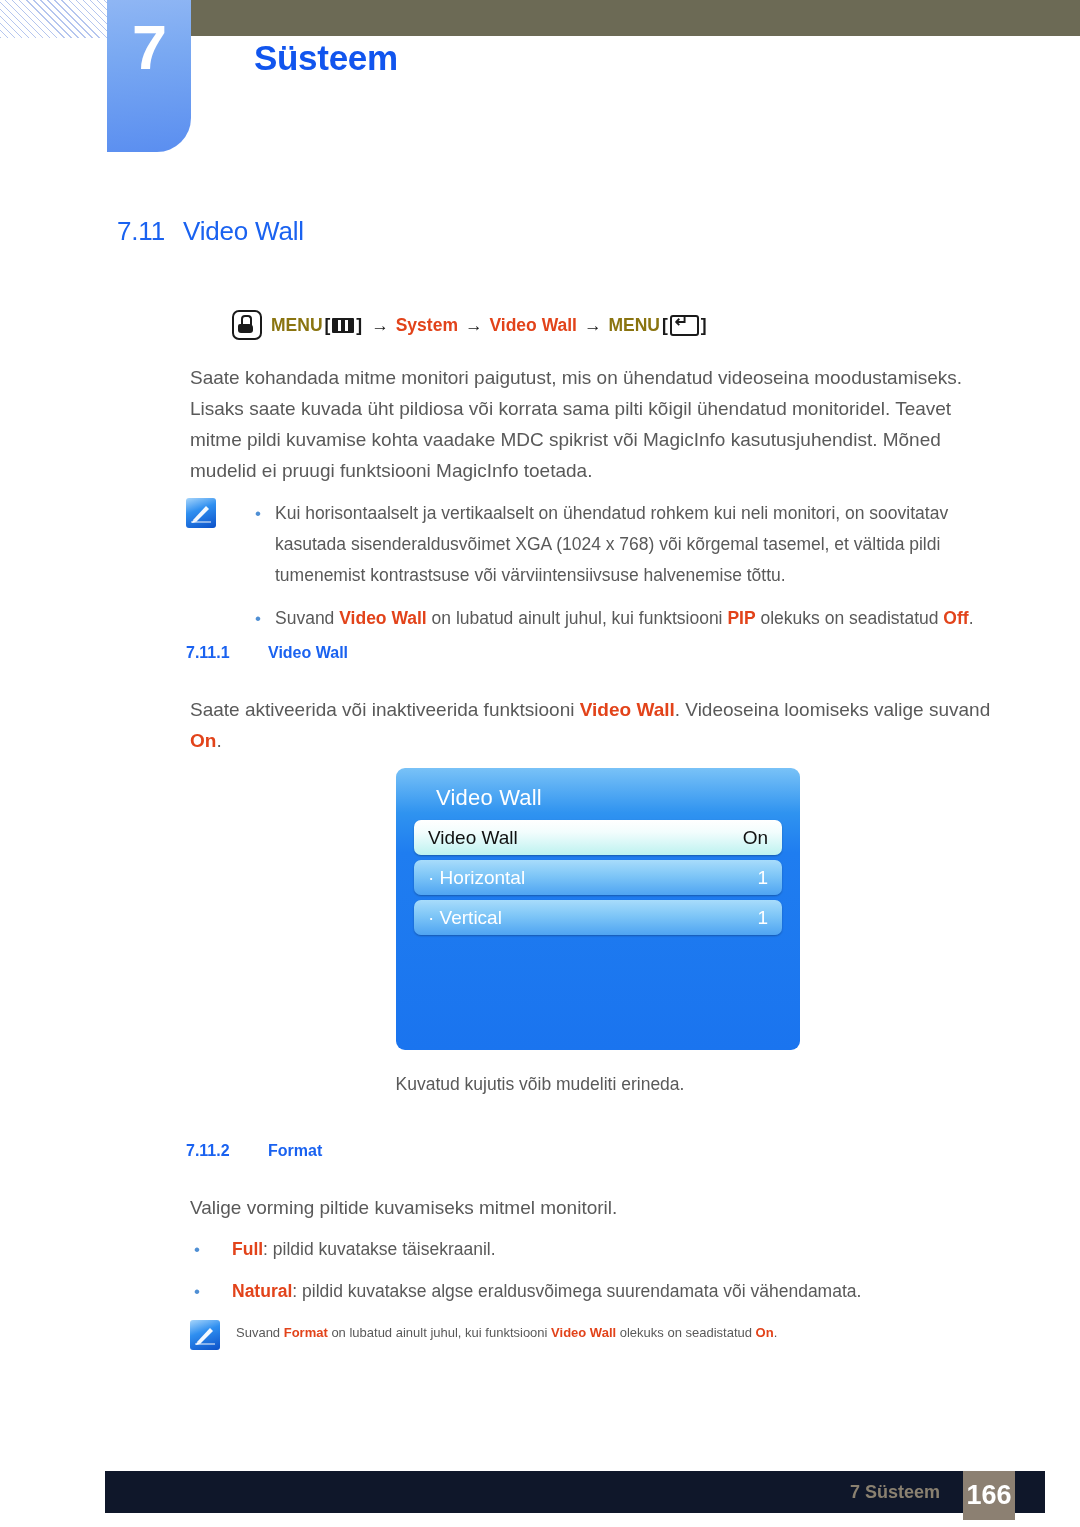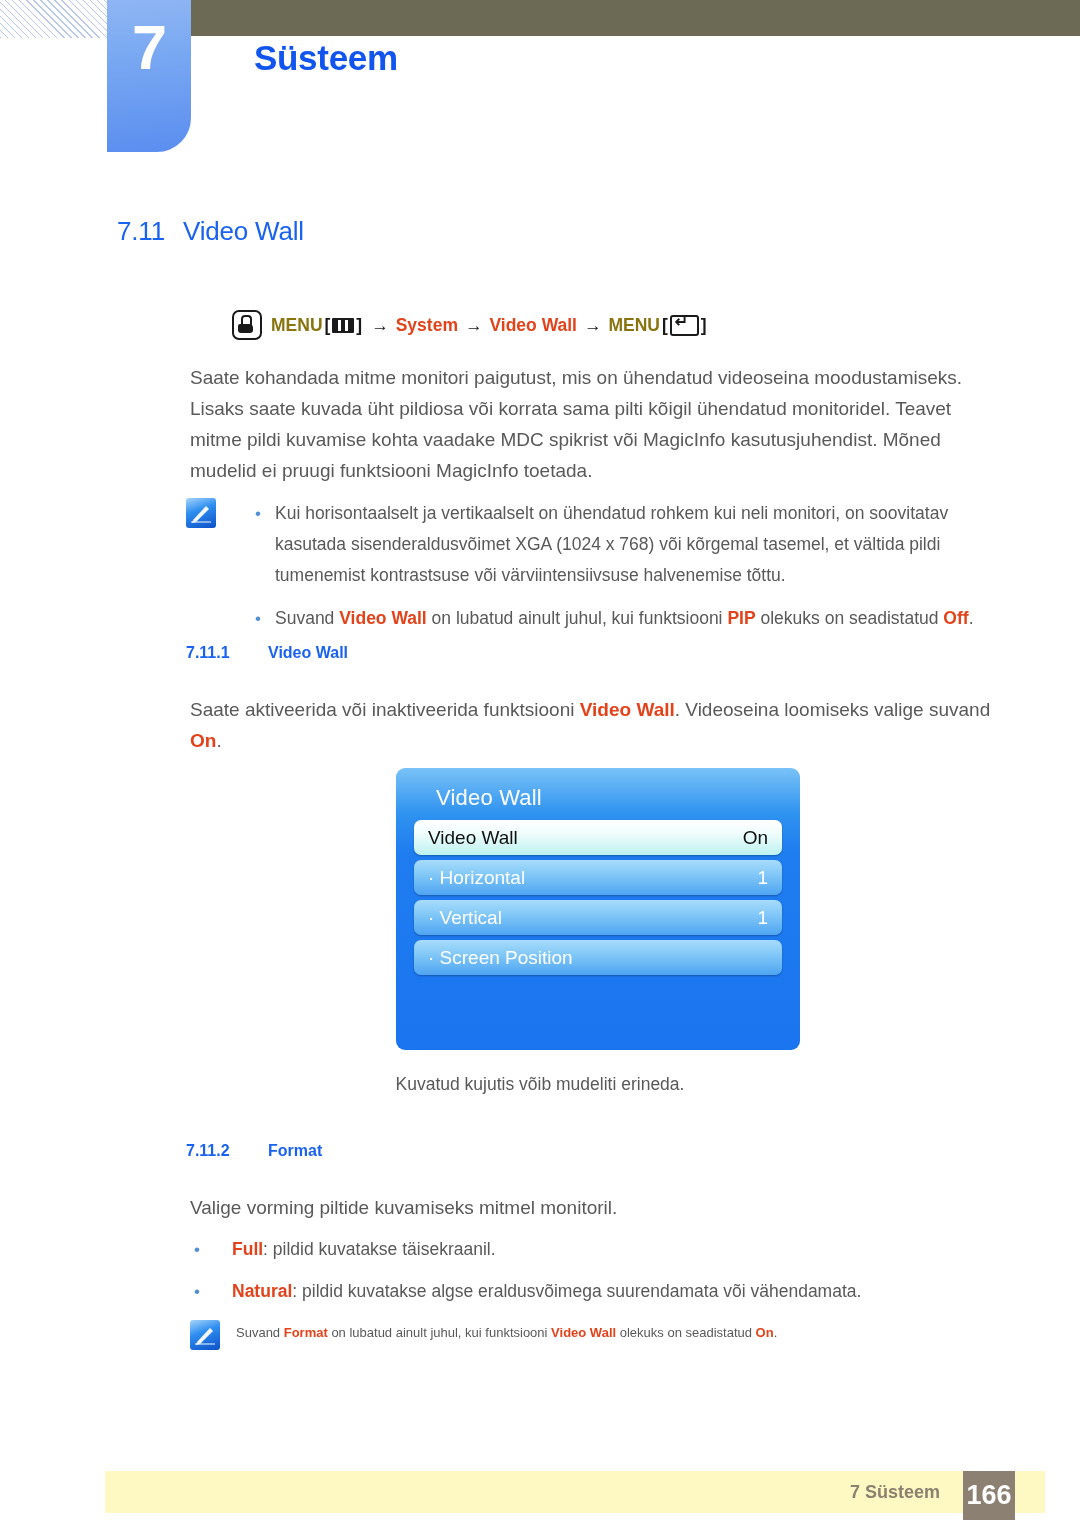--- a/index.html
+++ b/index.html
@@ -268,21 +268,21 @@
     color: #595959;
     font-size: 13px;
     line-height: 30px;
   }
 
   
   #footer-bar {
     position: absolute;
     left: 105px; bottom: 14px;
     width: 940px; height: 42px;
-    background: #fef9c3;
+    background: #0f172a;
   }
   #footer-label {
     position: absolute;
     right: 105px;
     top: 11px;
     color: #8a8170;
     font-size: 18px;
     font-weight: bold;
   }
   #footer-pagebox {
@@ -364,24 +364,20 @@
         <span class="val">On</span>
       </div>
       <div class="osd-row normal">
         <span class="lbl">· Horizontal</span>
         <span class="val">1</span>
       </div>
       <div class="osd-row normal">
         <span class="lbl">· Vertical</span>
         <span class="val">1</span>
       </div>
-      <div class="osd-row normal">
-        <span class="lbl">· Screen Position</span>
-        <span class="val"></span>
-      </div>
     </div>
 </div>
 <div id="osd-caption">Kuvatud kujutis võib mudeliti erineda.</div>
 
 <div id="subheading-2">
   <span class="num">7.11.2</span><span>Format</span>
 </div>
 <div class="body-text" id="para-2">Valige vorming piltide kuvamiseks mitmel monitoril.</div>
 
 <div id="format-bullets">

